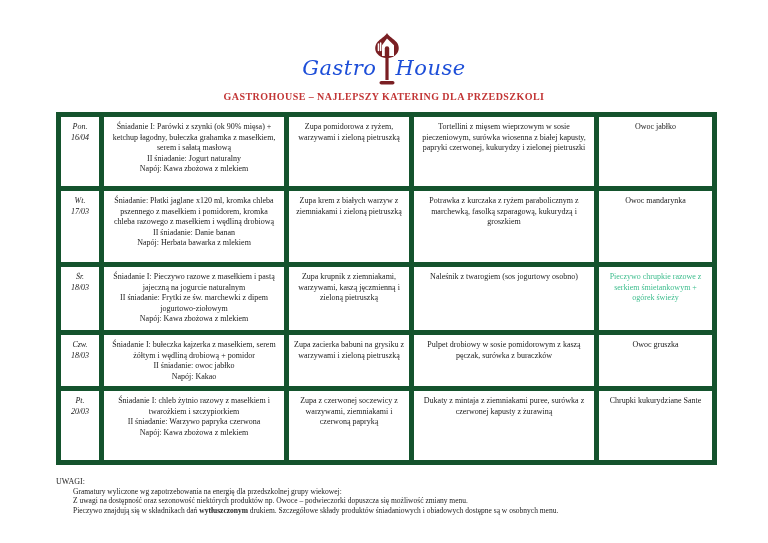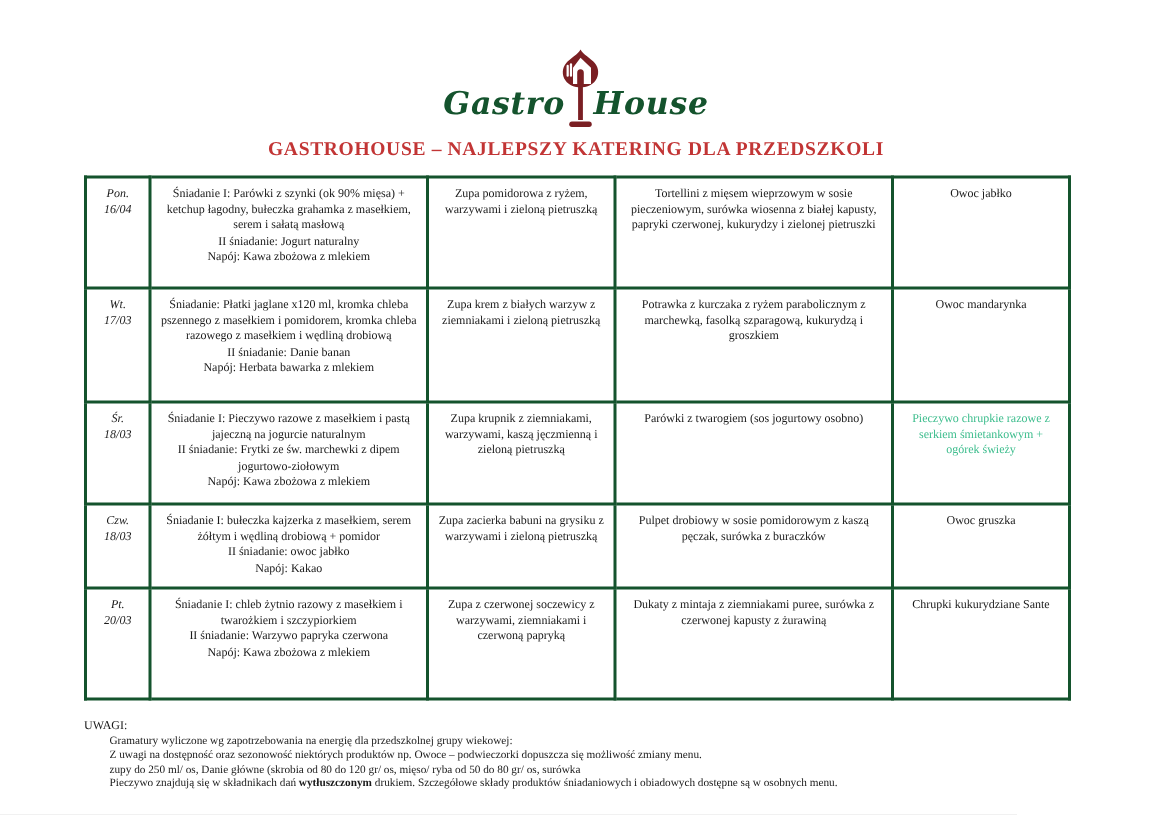--- a/index.html
+++ b/index.html
@@ -4,37 +4,37 @@
 <style>
   html,body{margin:0;padding:0;background:#e8e8e8;}
   .page{
     width:768px;height:543px;background:#ffffff;margin:0 auto;position:relative;
     font-family:"Liberation Serif", serif;color:#1a1a1a;overflow:hidden;
   }
   
   .header{padding-top:32px;text-align:center;}
   .logo{display:flex;align-items:flex-end;justify-content:center;height:56px;}
   .logo .script{
-    font-family:"DejaVu Serif", serif;font-style:italic;font-weight:700;
-    font-size:21px;color:#14532d;line-height:1;margin-bottom:9px;letter-spacing:0.5px;margin-top:45px;
+    font-family:"DejaVu Serif", serif;font-style:italic;font-weight:400;
+    font-size:21px;color:#1d4ed8;line-height:1;margin-bottom:9px;letter-spacing:0.5px;margin-top:45px;
   }
   .logo .script.left{margin-right:-3px;}
   .logo .script.right{margin-left:-4px;}
   .logo svg{display:block;}
   .subtitle{
-    margin-top:3px;font-size:13px;font-weight:700;letter-spacing:0.45px;
+    margin-top:3px;font-size:10px;font-weight:700;letter-spacing:0.45px;
     color:#C23535;
   }
   
   table.menu{
     border-collapse:collapse;table-layout:fixed;margin:10px 0 0 56px;width:656px;
     font-size:8px;line-height:10.5px;
   }
   table.menu td{
-    border:2px solid #14532d;vertical-align:top;text-align:center;
+    border:5px solid #14532d;vertical-align:top;text-align:center;
     padding:5px 5px 2px 5px;overflow:hidden;
   }
   td.day{font-style:italic;padding-top:4px;}
   td.pre{white-space:pre-line;}
   tr.h0{height:74px;} tr.h1{height:76px;} tr.h2{height:68px;}
   tr.h3{height:56px;padding-left:29px;} tr.h4{height:74px;}
   .highlight-green{color:#3DBD8D;}
   
   .notes{margin:12px 0 0 56px;font-size:7.5px;line-height:9.5px;width:680px;}
   .notes-title{font-weight:400;font-size:8px;}
@@ -98,21 +98,21 @@
       </tr>
       <tr class="h2">
         <td class="day">
           <div>Śr.</div>
           <div>18/03</div>
         </td>
         <td class="pre">Śniadanie I: Pieczywo razowe z masełkiem i pastą jajeczną na jogurcie naturalnym
 II śniadanie: Frytki ze św. marchewki z dipem jogurtowo-ziołowym
 Napój: Kawa zbożowa z mlekiem</td>
         <td>Zupa krupnik z ziemniakami, warzywami, kaszą jęczmienną i zieloną pietruszką</td>
-        <td>Parówki z twarogiem (sos jogurtowy osobno)</td>
+        <td>Naleśnik z twarogiem (sos jogurtowy osobno)</td>
         <td class="highlight-green">Pieczywo chrupkie razowe z serkiem śmietankowym + ogórek świeży</td>
       </tr>
       <tr class="h3">
         <td class="day">
           <div>Czw.</div>
           <div>18/03</div>
         </td>
         <td class="pre">Śniadanie I: bułeczka kajzerka z masełkiem, serem żółtym i wędliną drobiową + pomidor
 II śniadanie: owoc jabłko
 Napój: Kakao</td>
@@ -132,17 +132,16 @@
         <td>Dukaty z mintaja z ziemniakami puree, surówka z czerwonej kapusty z żurawiną</td>
         <td>Chrupki kukurydziane Sante</td>
       </tr>
     </tbody>
   </table>
 
   <div class="notes">
     <div class="notes-title">UWAGI:</div>
     <div class="note-line">Gramatury wyliczone wg zapotrzebowania na energię dla przedszkolnej grupy wiekowej:</div>
     <div class="note-line">Z uwagi na dostępność oraz sezonowość niektórych produktów np. Owoce – podwieczorki dopuszcza się możliwość zmiany menu.</div>
-    <div class="note-line">zupy do 250 ml/ os, Danie główne (skrobia od 80 do 120 gr/ os, mięso/ ryba od 50 do 80 gr/ os, surówka</div>
     <div class="note-line"><span>Pieczywo znajdują się w składnikach dań </span><b>wytłuszczonym</b><span> drukiem. Szczegółowe składy produktów śniadaniowych i obiadowych dostępne są w osobnych menu.</span></div>
   </div>
 
 </div>
 
 </body></html>

